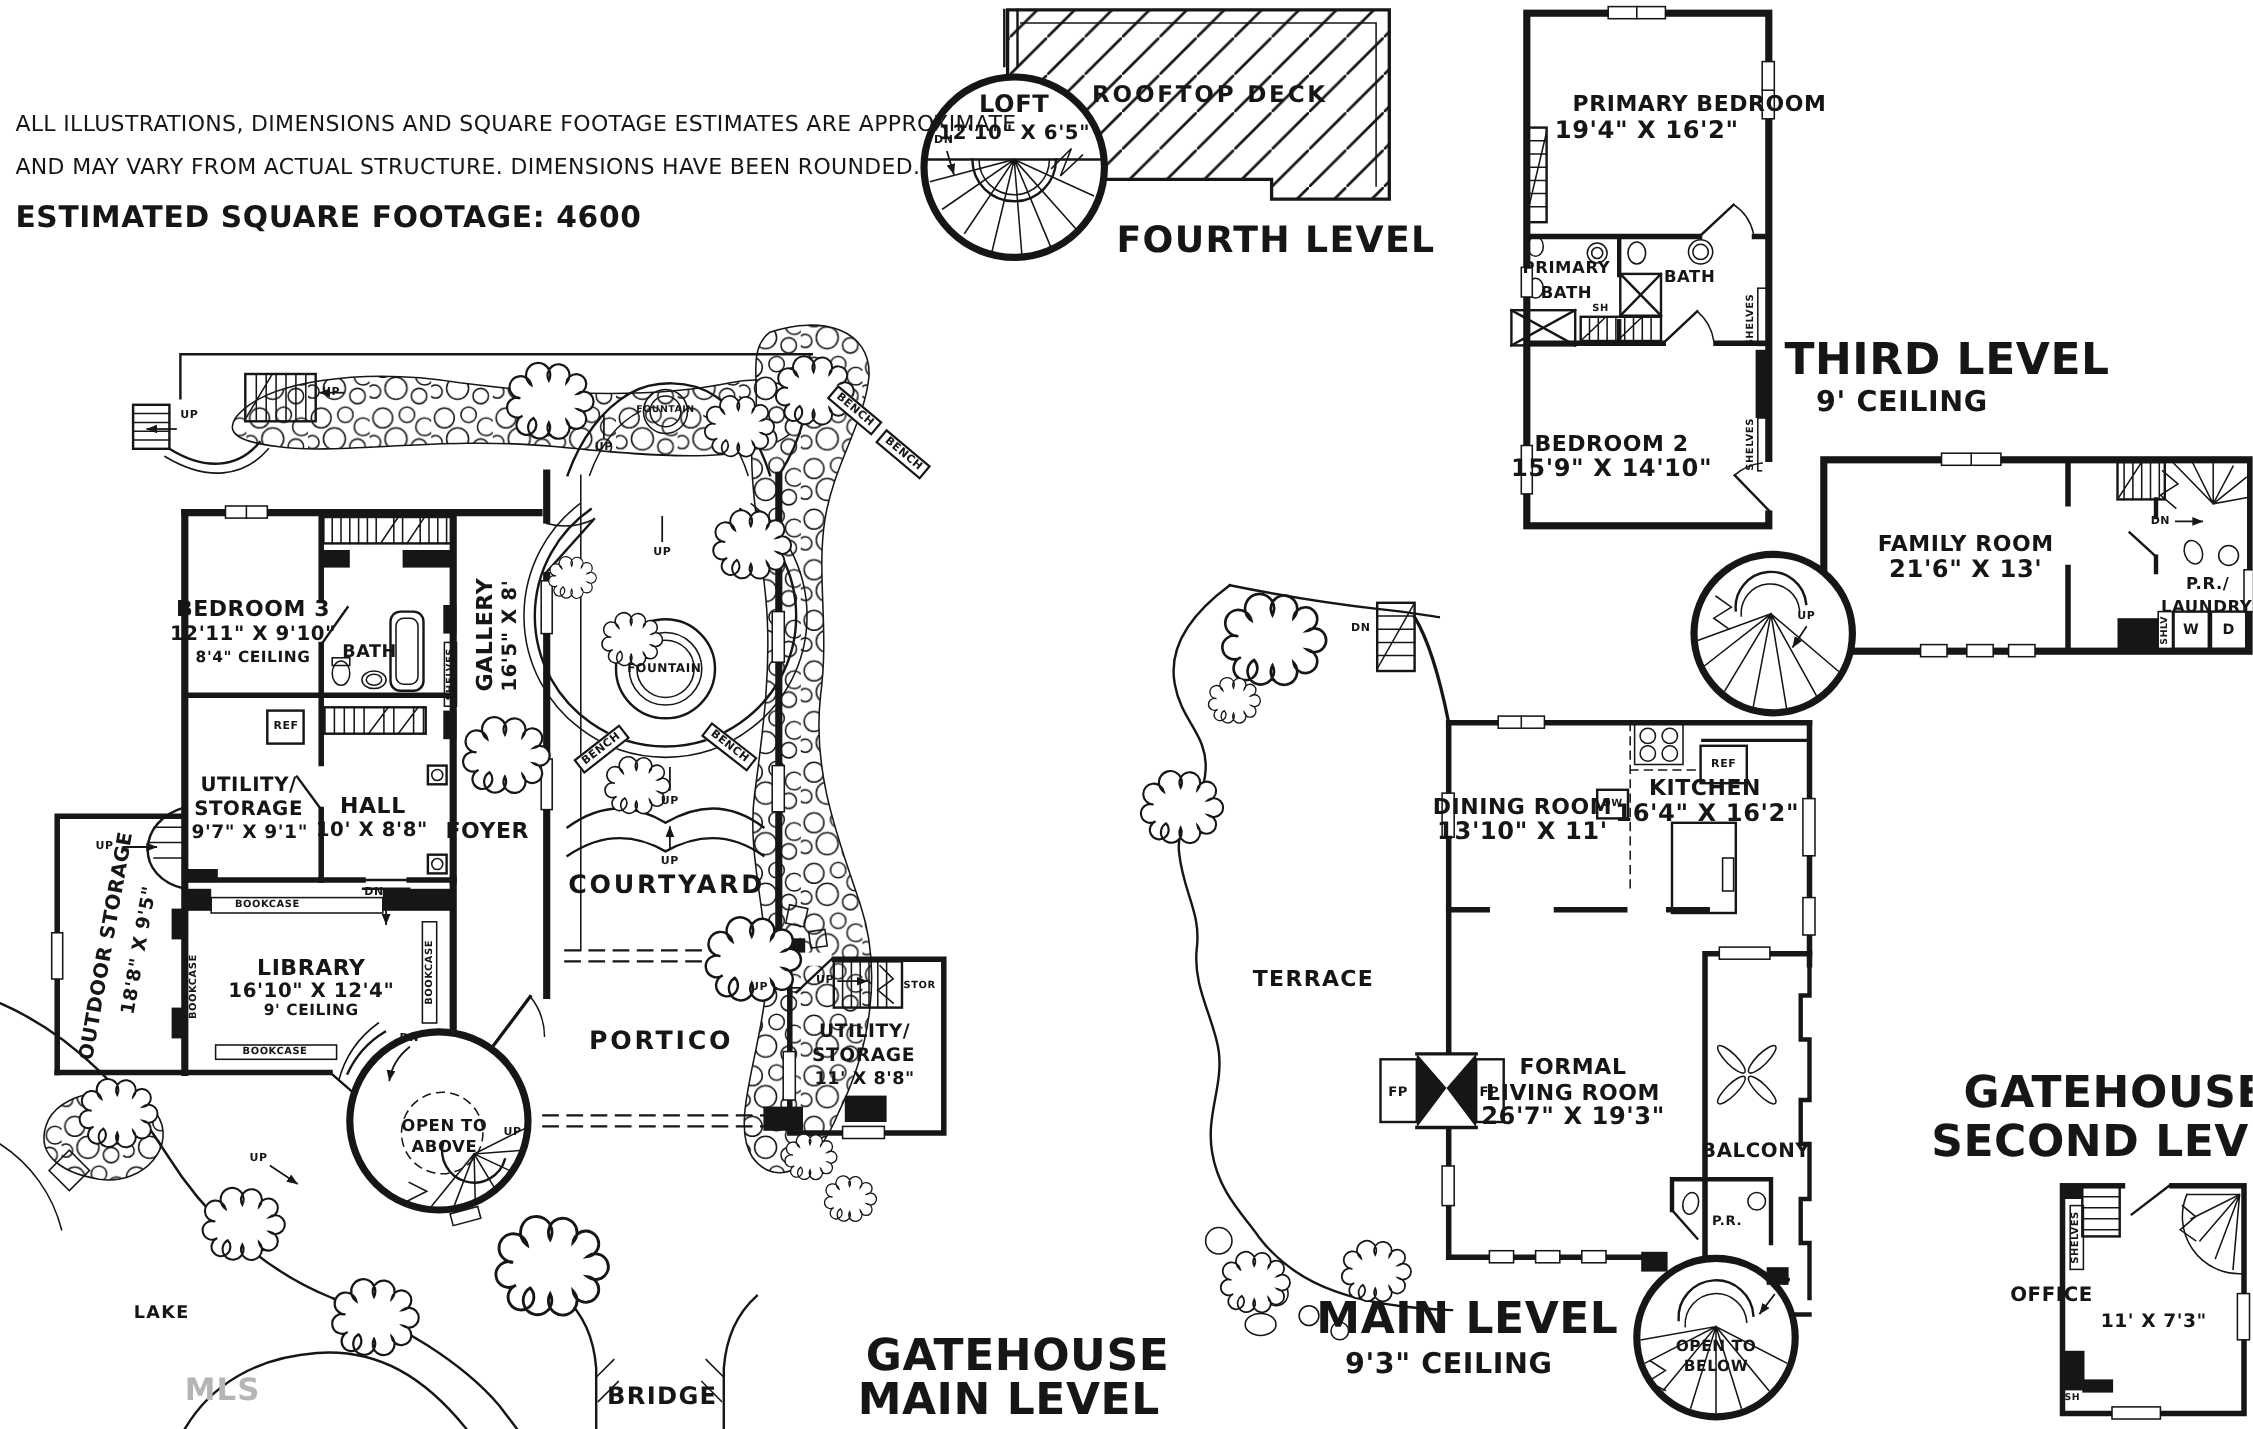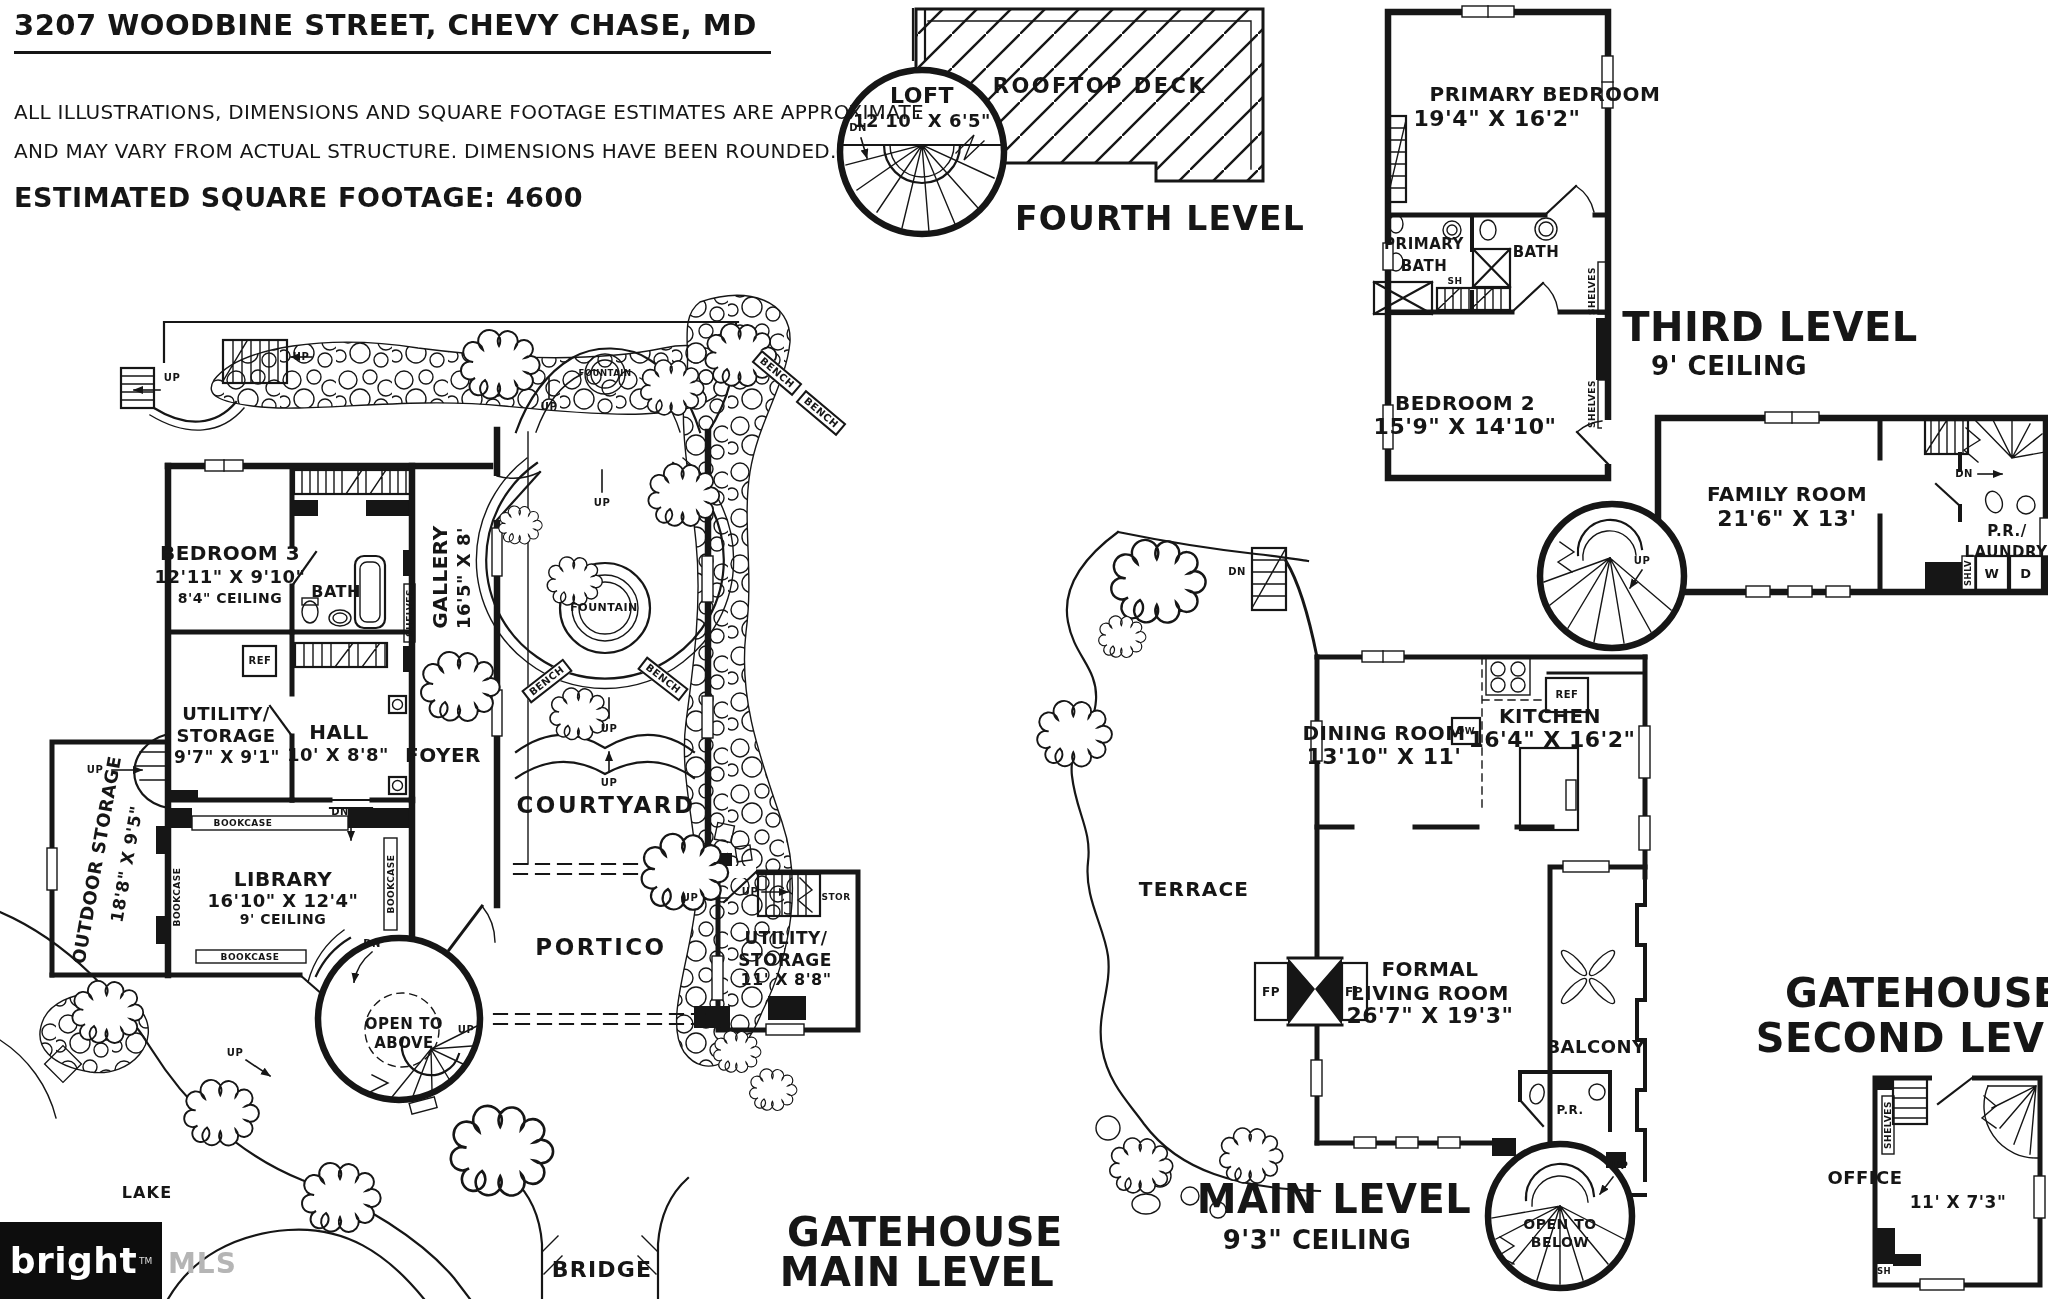--- a/index.html
+++ b/index.html
@@ -378,21 +378,20 @@
   <use href="#tree" transform="translate(226 1118) scale(.95)"></use>
   <use href="#tree" transform="translate(346 1203)"></use>
   <use href="#tree" transform="translate(1164 588) scale(1.2)"></use>
   <use href="#tree" transform="translate(1079 739) scale(.95)"></use>
   <use href="#tree" transform="translate(1125 640) scale(.6)"></use>
   <use href="#tree" transform="translate(1145 1170) scale(.8)"></use>
   <use href="#tree" transform="translate(1255 1160) scale(.8)"></use>
 </g>
 </svg>
 
-<div id="hdr-address">3207 WOODBINE STREET, CHEVY CHASE, MD</div>
 <div id="hdr-d1">ALL ILLUSTRATIONS, DIMENSIONS AND SQUARE FOOTAGE ESTIMATES ARE APPROXIMATE</div>
 <div id="hdr-d2">AND MAY VARY FROM ACTUAL STRUCTURE. DIMENSIONS HAVE BEEN ROUNDED.</div>
 <div id="hdr-sqft">ESTIMATED SQUARE FOOTAGE: 4600</div>
 
 <div class="L s19" style="left:922px;top:96px">LOFT</div>
 <div class="L s18" style="left:922px;top:121px">12'10" X 6'5"</div>
 <div class="L s10" style="left:858px;top:128px">DN</div>
 <div class="L s21 ls2" style="left:1100px;top:86px">ROOFTOP DECK</div>
 <div class="L s33 ls1" style="left:1160px;top:218px">FOURTH LEVEL</div>
 
@@ -494,19 +493,15 @@
 <div class="L s35" style="left:1334px;top:1199px">MAIN LEVEL</div>
 <div class="L s26" style="left:1317px;top:1240px">9'3" CEILING</div>
 
 <div class="L s35" style="left:1923px;top:993px">GATEHOUSE</div>
 <div class="L s35" style="left:1927px;top:1038px">SECOND LEVEL</div>
 <div class="L s9 r90" style="left:1888px;top:1125px">SHELVES</div>
 <div class="L s18" style="left:1865px;top:1178px">OFFICE</div>
 <div class="L s17" style="left:1958px;top:1202px">11' X 7'3"</div>
 <div class="L s8" style="left:1884px;top:1271px">SH</div>
 
-<div id="logo-box">
-  <span class="b">bright</span>
-      <sup>TM</sup>
+<div id="logo-mls">MLS</div>
+
 </div>
-<div id="logo-mls">MLS</div>
-
-</div>
 
 </body></html>

